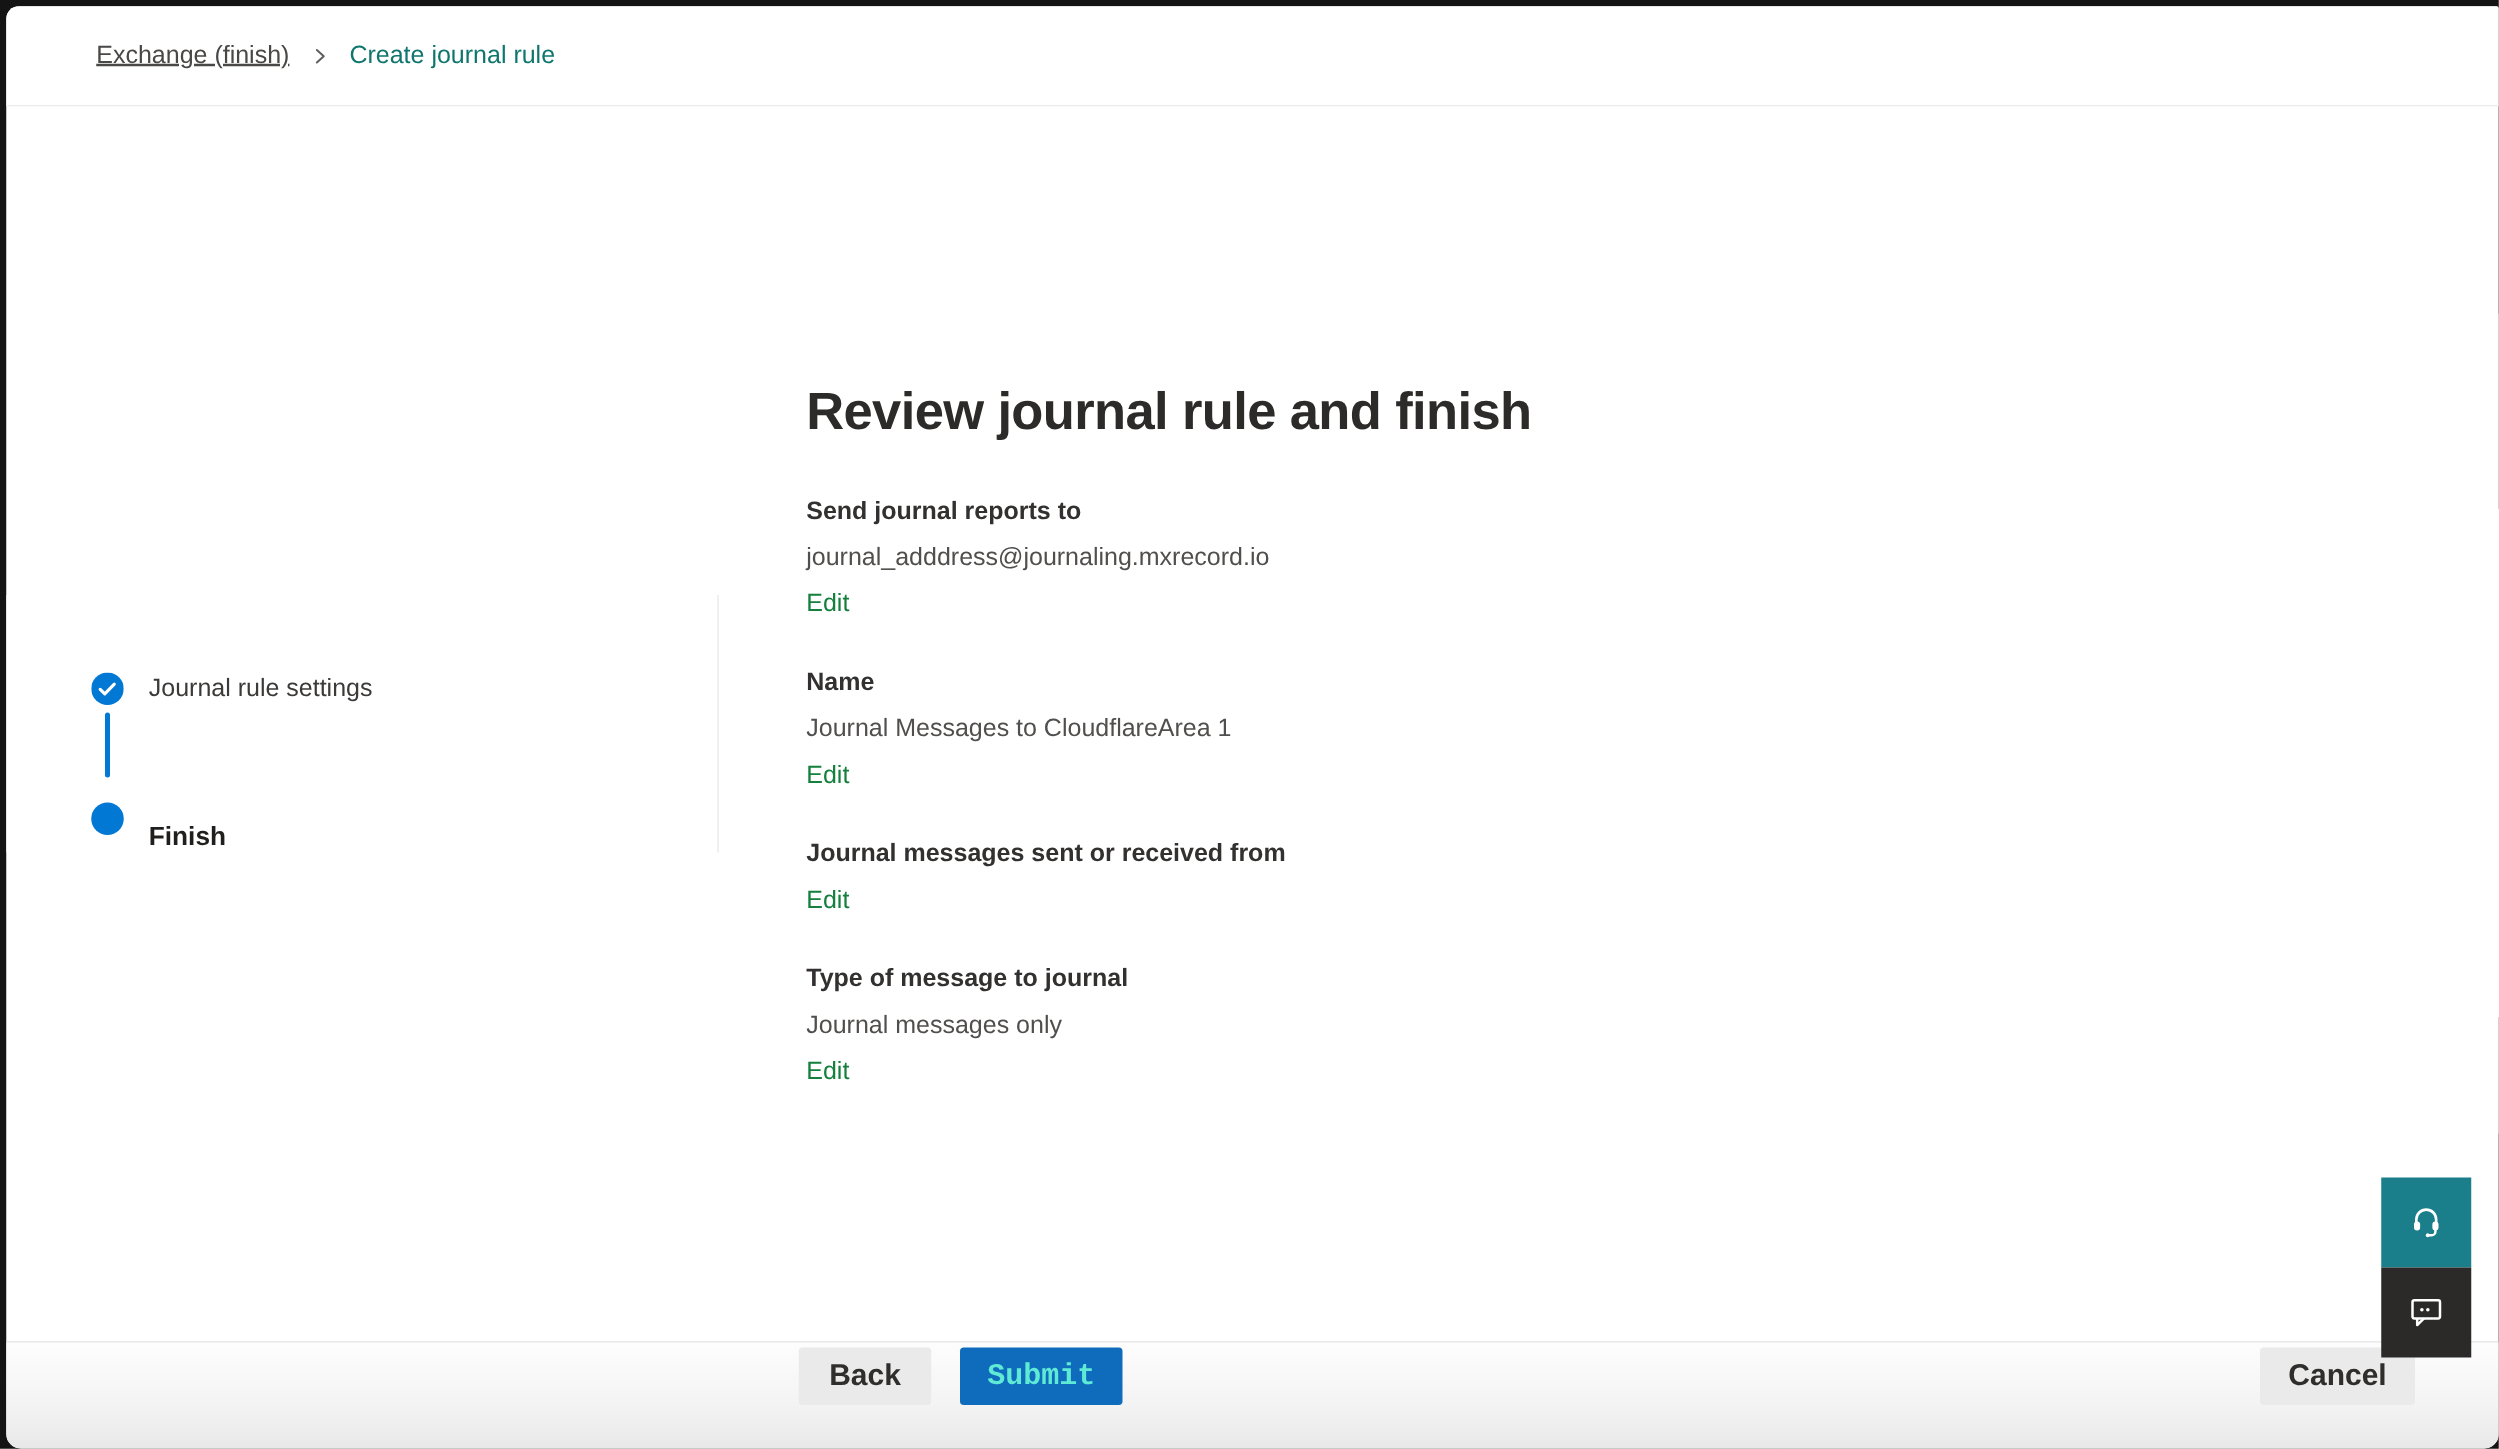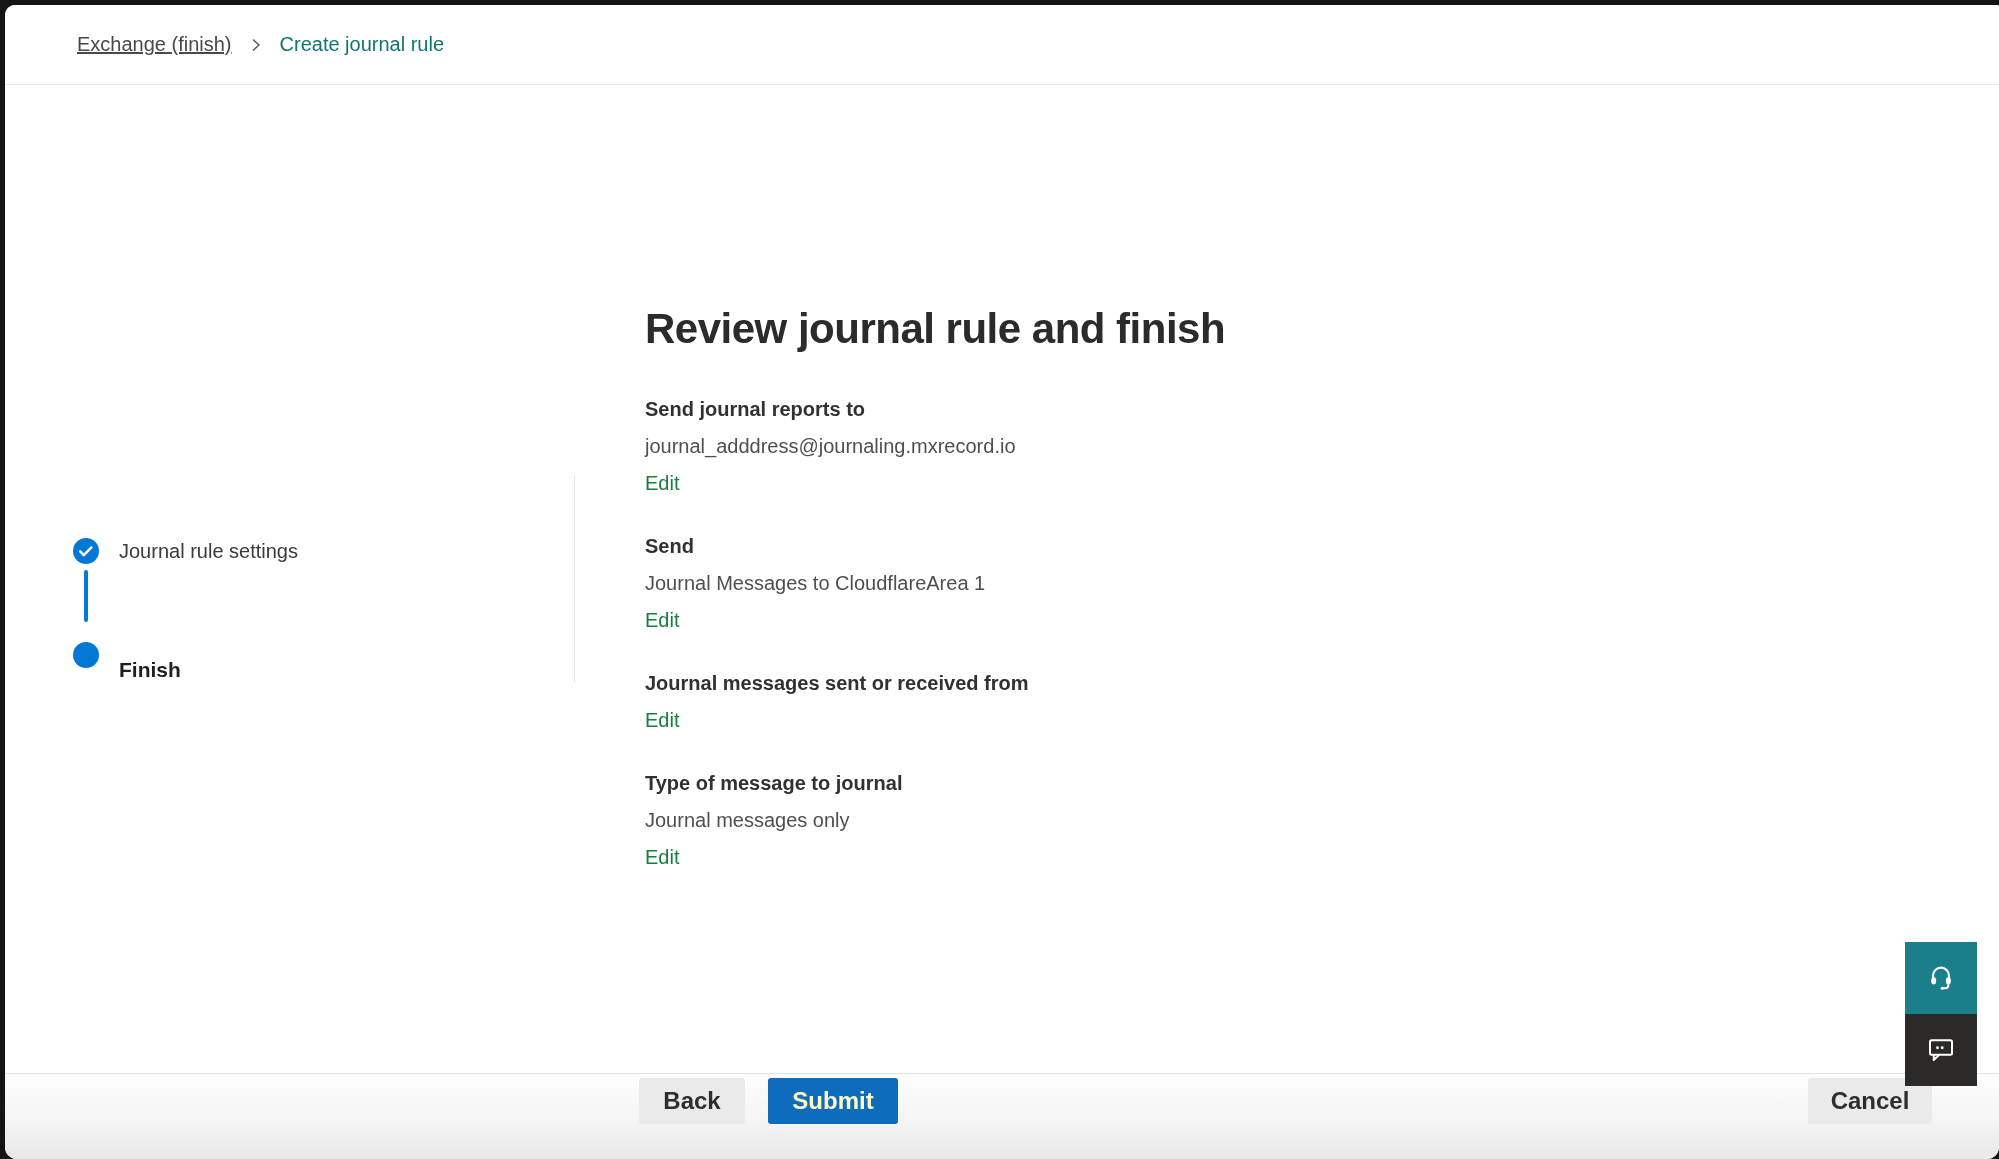--- a/index.html
+++ b/index.html
@@ -139,21 +139,21 @@
     cursor: pointer;
     display: inline-flex;
     align-items: center;
     justify-content: center;
     text-align: right;
   }
   .btn-secondary { background: #eaeaea; color: #2f2e2d; }
   .btn-back { left: 634px; width: 106px; }
   .btn-submit {
     left: 763px; width: 130px;
-    background: #0f6cbd; color: #fef9c3;
+    background: #0f6cbd; color: #5eead4; font-family: Liberation Mono, monospace;
   }
   .btn-cancel { right: 67px; width: 124px; }
   
   .float-stack {
     position: absolute;
     right: 22px;
     bottom: 73px;
     width: 72px;
     display: flex;
     flex-direction: column;
@@ -207,21 +207,21 @@
     <div class="main-panel">
       <h1 class="page-title">Review journal rule and finish</h1>
 
       <div class="review-section">
         <div class="section-label">Send journal reports to</div>
         <div class="section-value">journal_adddress@journaling.mxrecord.io</div>
         <span class="edit-link">Edit</span>
       </div>
 
       <div class="review-section">
-        <div class="section-label">Send</div>
+        <div class="section-label">Name</div>
         <div class="section-value">Journal Messages to CloudflareArea 1</div>
         <span class="edit-link">Edit</span>
       </div>
 
       <div class="review-section">
         <div class="section-label">Journal messages sent or received from</div>
         
         <span class="edit-link">Edit</span>
       </div>
 

